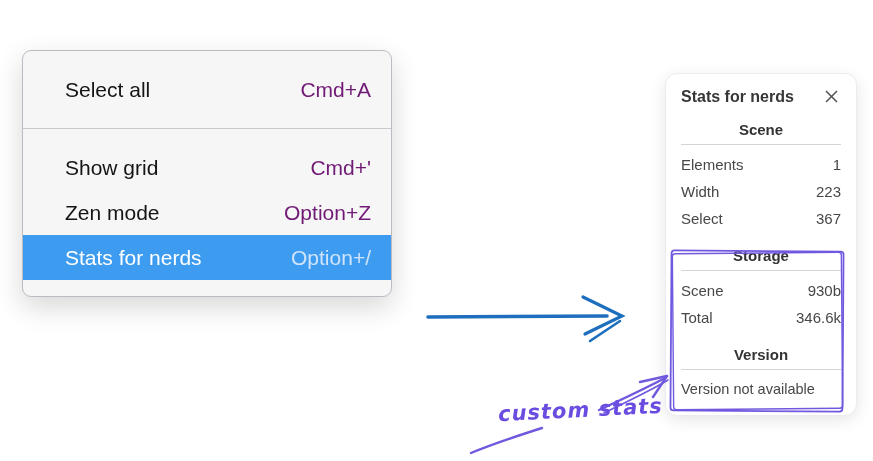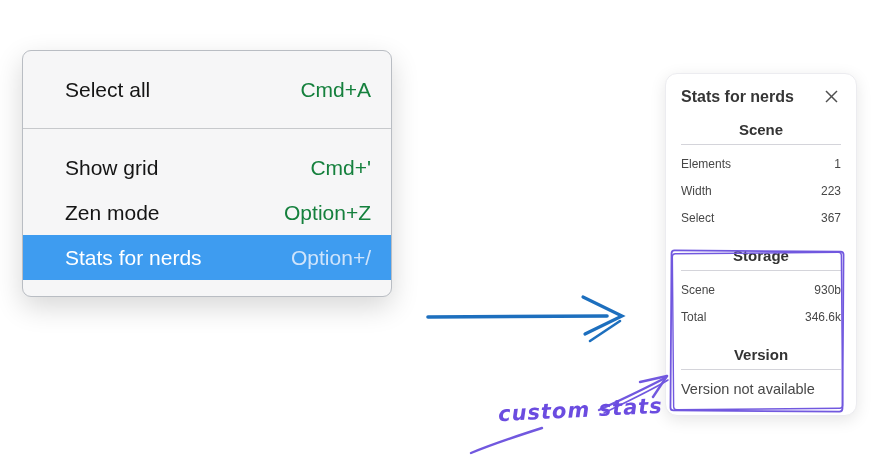--- a/index.html
+++ b/index.html
@@ -15,38 +15,38 @@
     overflow:hidden;
   }
   .menu-item {
     display:flex; align-items:center; justify-content:space-between;
     padding:0 20px 0 42px; font-size:21px; color:#151515; cursor:default;
   }
   .menu-group-1 .menu-item { height:77px; }
   .menu-group-2 { padding:16px 0; }
   .menu-group-2 .menu-item { height:45px; }
   .menu-sep { border:0; border-top:1px solid #c7c9cc; }
-  .shortcut { color:#15803d; }
+  .shortcut { color:#701a75; }
   .menu-item.highlighted { background:#3e9cf0; color:#ffffff; }
   .menu-item.highlighted .shortcut { color:#cfe4fb;text-align:center; }
 
   
   .panel {
     position:absolute; left:665px; top:73px; width:192px;
     background:#ffffff; border:1px solid #ececf0; border-radius:12px;
     box-shadow:0 4px 16px rgba(0,0,0,.10);
     padding:13px 15px 13px; color:#3d3d3d;
   }
   .panel-header { display:flex; align-items:center; justify-content:space-between; }
   .panel-title { font-size:16px; font-weight:bold; color:#363636; }
   .close-btn { background:none; border:none; cursor:pointer; padding:2px; line-height:0; }
   .section-heading { text-align:center; font-size:15px; font-weight:bold; color:#333333;
                      margin-top:15px; margin-bottom:6px; }
   .divider { border:0; border-top:1px solid #d4d4da; margin-bottom:6px; }
-  .stat-row { display:flex; justify-content:space-between; font-size:12px;
+  .stat-row { display:flex; justify-content:space-between; font-size:15px;
               line-height:27px; color:#474747; }
   .version-note { font-size:14.5px; line-height:26px; color:#474747; margin-top:2px; }
 
   
   .overlay { position:absolute; left:0; top:0; width:873px; height:461px;
              pointer-events:none; }
   .annotation-text {
     position:absolute; left:498px; top:398px;
     font-family:"DejaVu Sans", sans-serif; font-style:italic; font-weight:bold;
     font-size:21px; letter-spacing:1px; color:#6b4ce0;

